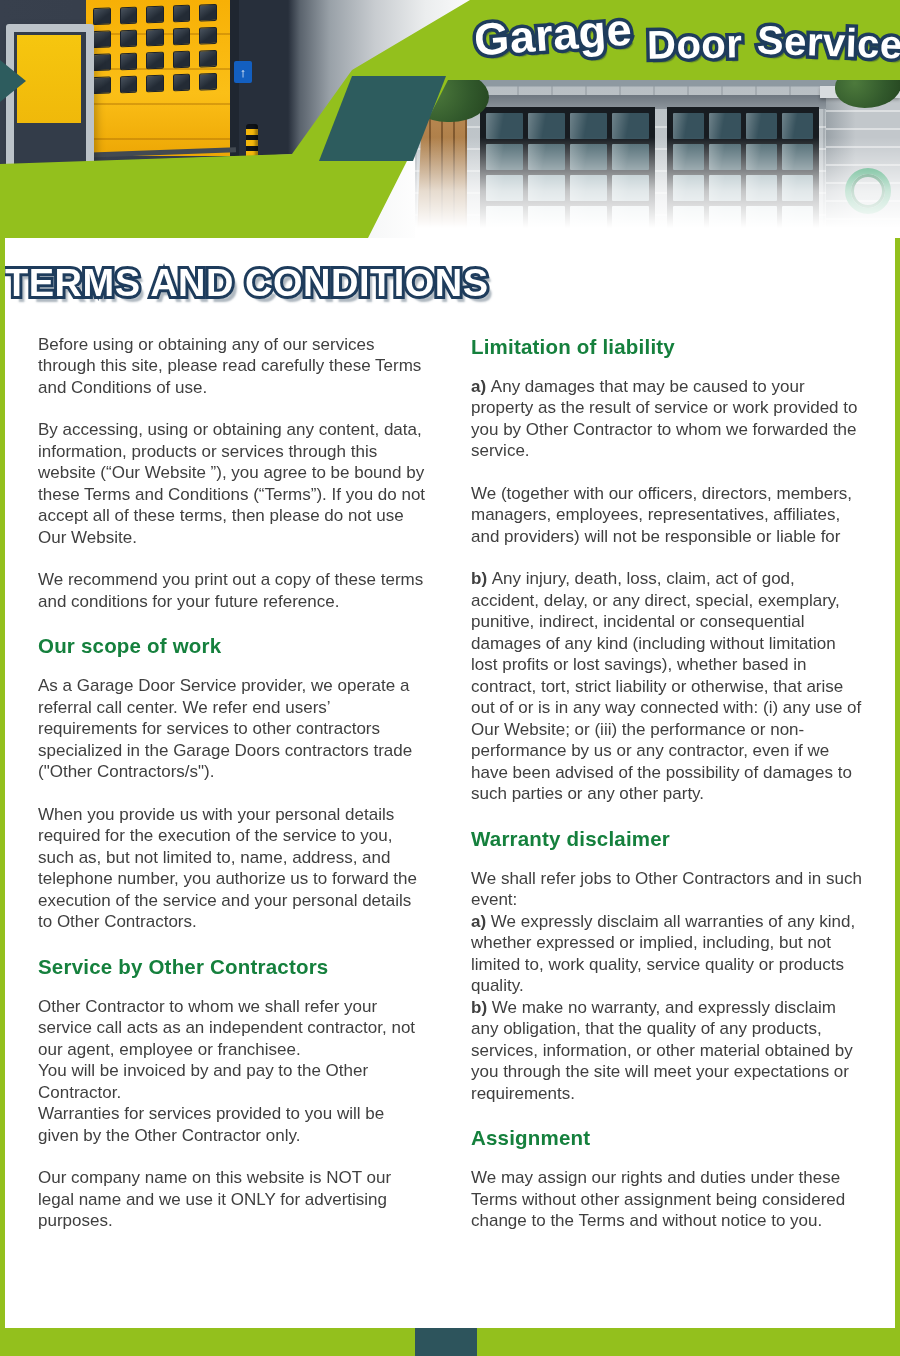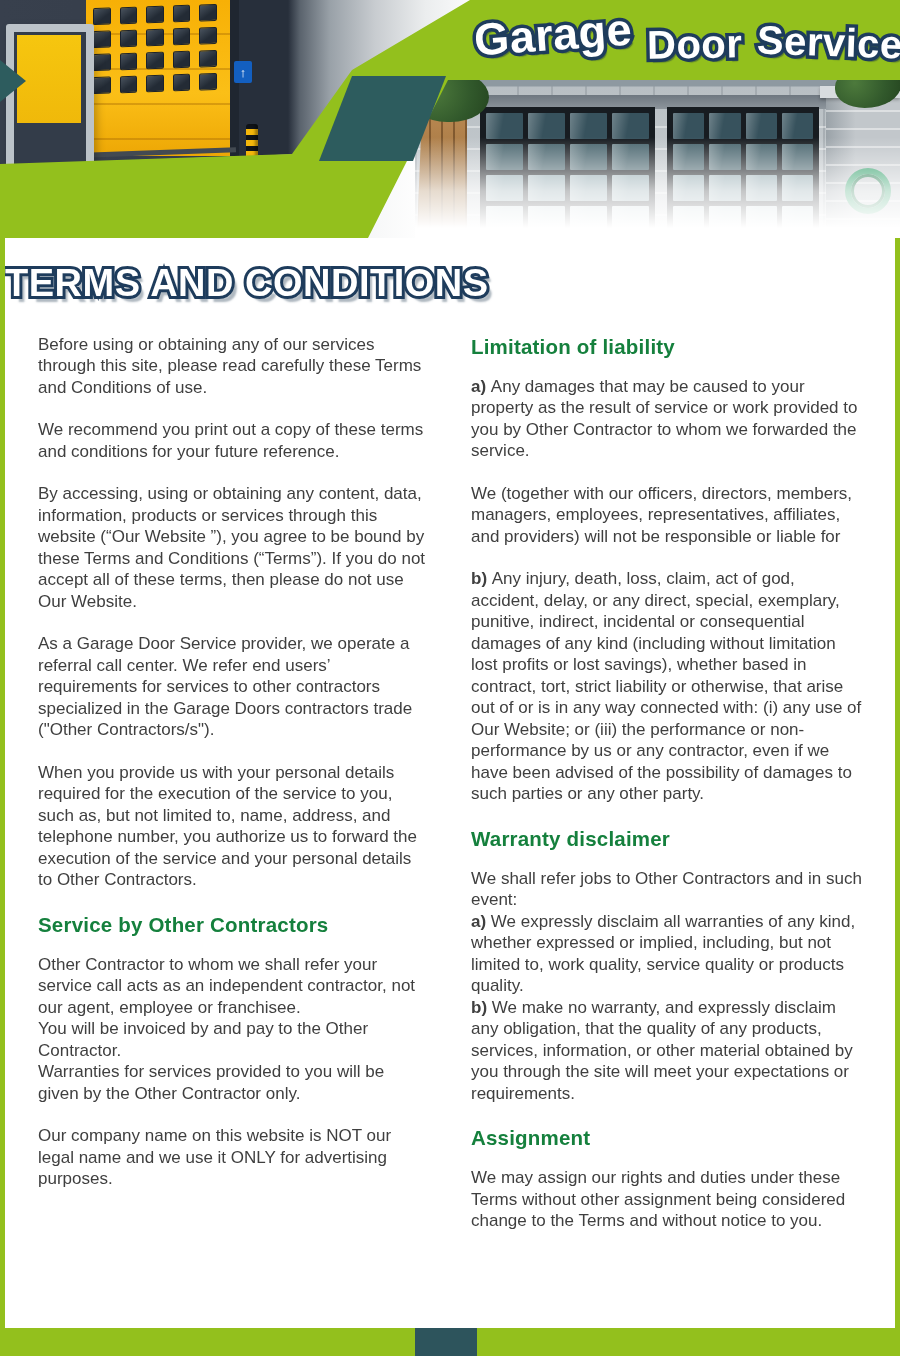--- a/index.html
+++ b/index.html
@@ -211,22 +211,23 @@
   </div>
 
   <div class="content">
     <h1 class="page-title">
       <span class="outline-back">TERMS AND CONDITIONS</span>
       <span class="outline-front">TERMS AND CONDITIONS</span>
     </h1>
     <div class="columns">
       <div class="col">
           <p class="body-par">Before using or obtaining any of our services through this site, please read carefully these Terms and Conditions of use.</p>
+          <p class="body-par">By accessing, using or obtaining any content, data, information, products or services through this website (“Our Website ”), you agree to be bound by these Terms and Conditions (“Terms”). If you do not accept all of these terms, then please do not use Our Website.</p>
           <p class="body-par">We recommend you print out a copy of these terms and conditions for your future reference.</p>
-          <p class="body-par">By accessing, using or obtaining any content, data, information, products or services through this website (“Our Website ”), you agree to be bound by these Terms and Conditions (“Terms”). If you do not accept all of these terms, then please do not use Our Website.</p>
+          <h2 class="sec-heading">Our scope of work</h2>
           <p class="body-par">As a Garage Door Service provider, we operate a referral call center. We refer end users’ requirements for services to other contractors specialized in the Garage Doors contractors trade ("Other Contractors/s").</p>
           <p class="body-par">When you provide us with your personal details required for the execution of the service to you, such as, but not limited to, name, address, and telephone number, you authorize us to forward the execution of the service and your personal details to Other Contractors.</p>
           <h2 class="sec-heading">Service by Other Contractors</h2>
           <p class="body-par">Other Contractor to whom we shall refer your service call acts as an independent contractor, not our agent, employee or franchisee.
 You will be invoiced by and pay to the Other Contractor.
 Warranties for services provided to you will be given by the Other Contractor only.</p>
           <p class="body-par">Our company name on this website is NOT our legal name and we use it ONLY for advertising purposes.</p>
         </div>
       <div class="col">
           <h2 class="sec-heading">Limitation of liability</h2>

